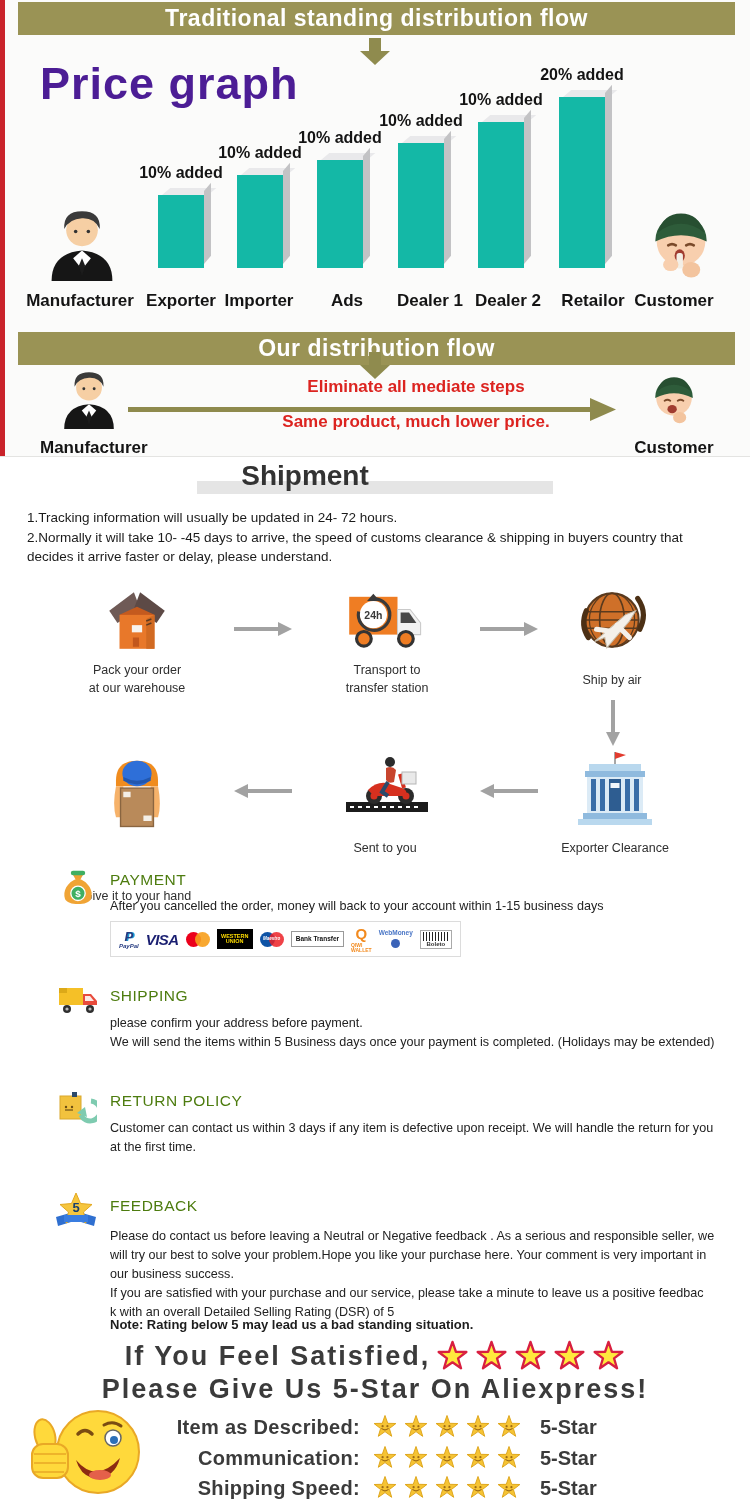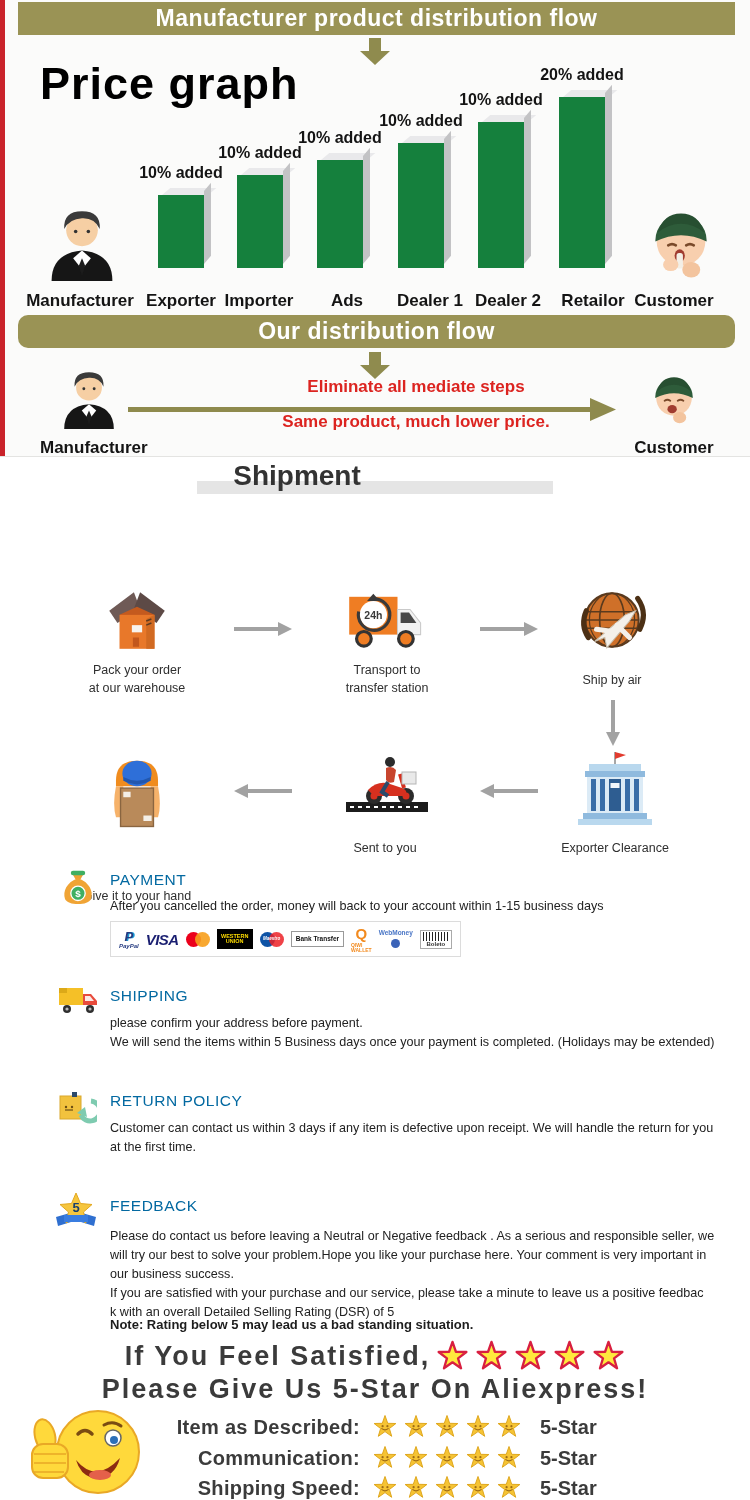--- a/index.html
+++ b/index.html
@@ -3,41 +3,41 @@
 <meta charset="utf-8">
 <style>
   html,body{margin:0;padding:0;background:#fff;}
   #page{position:relative;width:750px;height:1500px;background:#fff;overflow:hidden;
         font-family:"Liberation Sans",sans-serif;color:#222;}
   
   .top-bg{position:absolute;left:0;top:0;width:750px;height:456px;background:#fbfbfa;border-bottom:1px solid #e4e4e2;}
   .red-stripe{position:absolute;left:0;top:0;width:5px;height:456px;background:#c9232a;}
   .banner{position:absolute;left:18px;width:717px;height:33px;background:#9a9355;color:#fff;
           font-weight:bold;font-size:23px;display:flex;align-items:center;justify-content:center;letter-spacing:.5px;}
-  #banner1{top:2px;} #banner2{top:315px;border-radius:10px;}
-  .price-title{position:absolute;left:40px;top:58px;font-size:45px;font-weight:bold;color:#000000;letter-spacing:1px;}
-  .bar{position:absolute;width:46px;background:#15803d;}
+  #banner1{top:2px;} #banner2{top:332px;}
+  .price-title{position:absolute;left:40px;top:58px;font-size:45px;font-weight:bold;color:#4c1d95;letter-spacing:1px;}
+  .bar{position:absolute;width:46px;background:#14b8a6;}
   .bar::before{content:"";position:absolute;left:4px;top:-7px;width:100%;height:7px;background:#e9e9eb;
                transform:skewX(-50deg);transform-origin:bottom left;}
   .bar::after{content:"";position:absolute;right:-7px;top:-4px;width:7px;height:100%;background:#c3c3c5;
               transform:skewY(-50deg);transform-origin:top left;}
   .bar-label{position:absolute;bottom:100%;margin-bottom:13px;left:50%;transform:translateX(-50%);
              font-weight:bold;font-size:16px;color:#141414;white-space:nowrap;}
   .cat-label{position:absolute;top:291px;transform:translateX(-50%);font-weight:bold;font-size:17px;
              color:#141414;white-space:nowrap;}
   .char{position:absolute;}
   .red-note{position:absolute;left:0;width:750px;text-align:center;font-weight:bold;font-size:17px;color:#dc2420;margin-left:41px;}
   .flow2-label{position:absolute;font-weight:bold;font-size:17px;color:#141414;}
   
   .ship-band{position:absolute;left:197px;top:481px;width:356px;height:13px;background:#e5e5e5;}
-  .ship-title{position:absolute;left:0;top:460px;width:594px;text-align:center;font-size:28px;font-weight:bold;color:#333;}
+  .ship-title{position:absolute;left:0;top:460px;width:594px;text-align:center;font-size:28px;font-weight:bold;color:#333;padding-left:8px;}
   .ship-par{position:absolute;left:27px;top:508px;width:706px;font-size:13.5px;color:#1b1b1b;line-height:1.45;white-space:pre-line;}
   .flow-cap{position:absolute;font-size:12.5px;color:#2f2f2f;text-align:center;white-space:pre-line;line-height:1.4;}
   
-  .sec-title{position:absolute;left:110px;font-size:15.5px;color:#0369a1;letter-spacing:.5px;}
+  .sec-title{position:absolute;left:110px;font-size:15.5px;color:#4d7c0f;letter-spacing:.5px;}
   .sec-body{position:absolute;left:110px;font-size:12.6px;color:#222;line-height:1.5;white-space:pre-line;}
   .note-line{position:absolute;left:110px;font-size:13px;font-weight:bold;color:#1d1d1d;}
   
   .pay-strip{position:absolute;left:110px;top:921px;height:34px;display:flex;align-items:center;gap:7px;
              padding:0 8px;background:#fff;border:1px solid #dcdcdc;}
   .logo{display:flex;align-items:center;justify-content:center;flex-direction:column;line-height:1;}
   .pp-big{font-size:13px;font-weight:bold;font-style:italic;color:#253b80;text-shadow:1.5px 0 #179bd7;}
   .pp-word{font-size:6px;font-weight:bold;font-style:italic;color:#253b80;}
   .visa{font-size:15px;font-weight:bold;font-style:italic;color:#1a1f71;letter-spacing:-.5px;}
   .mc{position:relative;width:24px;height:15px;}
@@ -85,21 +85,21 @@
     </symbol>
   </defs>
 </svg>
 
 <div id="page">
 
   <div class="top-bg" id="top-section">
     <div class="red-stripe"></div>
 
     <div class="banner" id="banner1">
-      <span>Manufacturer product distribution flow</span>
+      <span>Traditional standing distribution flow</span>
     </div>
     <svg class="char" style="left:360px;top:38px;" width="30" height="27">
       <rect x="9" y="0" width="12" height="13" fill="#8f8b4e"></rect>
         <polygon points="0,13 30,13 15,27" fill="#8f8b4e"></polygon>
     </svg>
 
     <div class="price-title">Price graph</div>
 
     <svg class="char" style="left:44px;top:202px;" width="76" height="82" viewBox="0 0 60 64">
       <circle cx="30" cy="22" r="12.5" fill="#f6cfa4"></circle>
@@ -183,20 +183,22 @@
       <span class="cat-label" style="left: 259px;">Importer</span>
       <span class="cat-label" style="left: 347px;">Ads</span>
       <span class="cat-label" style="left: 430px;">Dealer 1</span>
       <span class="cat-label" style="left: 508px;">Dealer 2</span>
       <span class="cat-label" style="left: 593px;">Retailor</span>
       <span class="cat-label" style="left: 674px;">Customer</span>
     </div>
 
   <div class="ship-band"></div>
   <div class="ship-title">Shipment</div>
+  <div class="ship-par">1.Tracking information will usually be updated in 24- 72 hours.
+2.Normally it will take 10- -45 days to arrive, the speed of customs clearance &amp; shipping in buyers country that decides it arrive faster or delay, please understand.</div>
 
   <svg class="char" style="left:101px;top:584px;" width="72" height="72" viewBox="0 0 70 70">
     <polygon points="8,26 32,8 38,24 16,38" fill="#6f5a56"></polygon>
     <polygon points="62,26 38,8 32,24 54,38" fill="#5d4a46"></polygon>
     <polygon points="18,30 35,22 52,30 35,38" fill="#c45a1e"></polygon>
     <rect x="18" y="30" width="34" height="33" fill="#e8782a"></rect>
     <polygon points="52,30 52,63 44,63 44,34" fill="#d16a22"></polygon>
     <rect x="30" y="40" width="10" height="7" fill="#f8f4ee"></rect>
     <rect x="31" y="52" width="6" height="9" fill="#c2571c"></rect>
     <path d="M44 36 l5 -2 M44 40 l5 -2" stroke="#5d3a20" stroke-width="1.5"></path>

